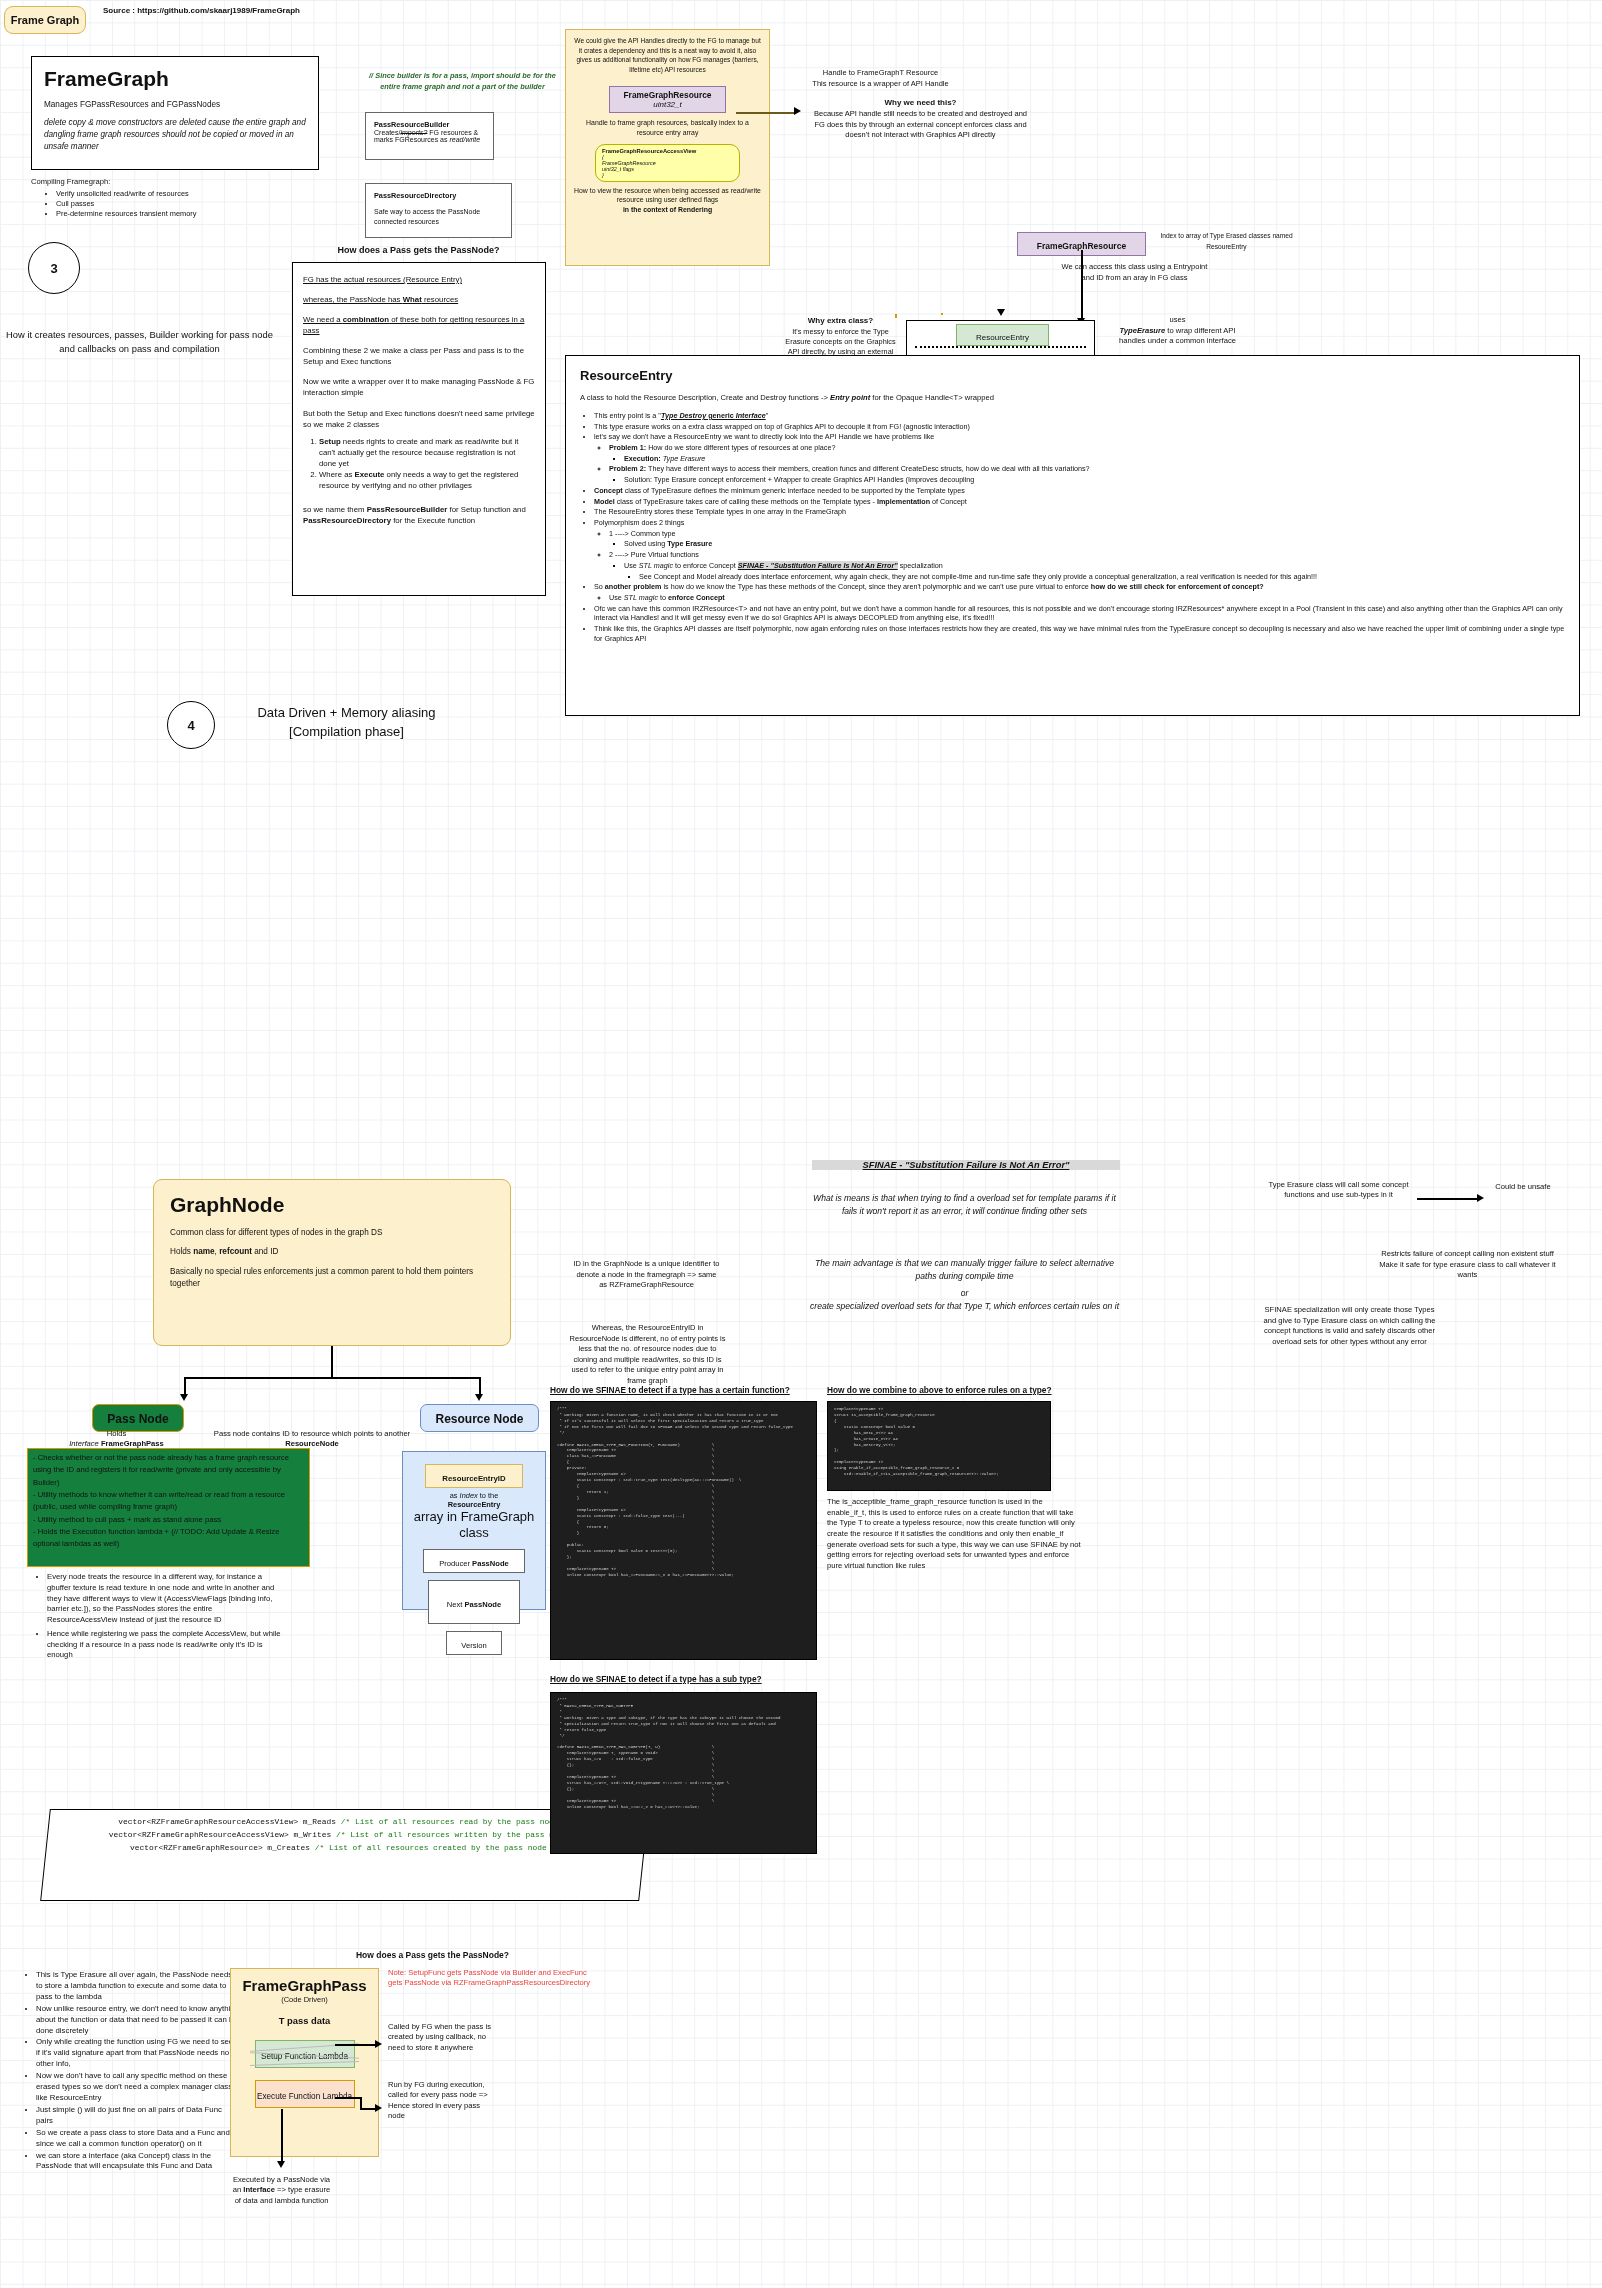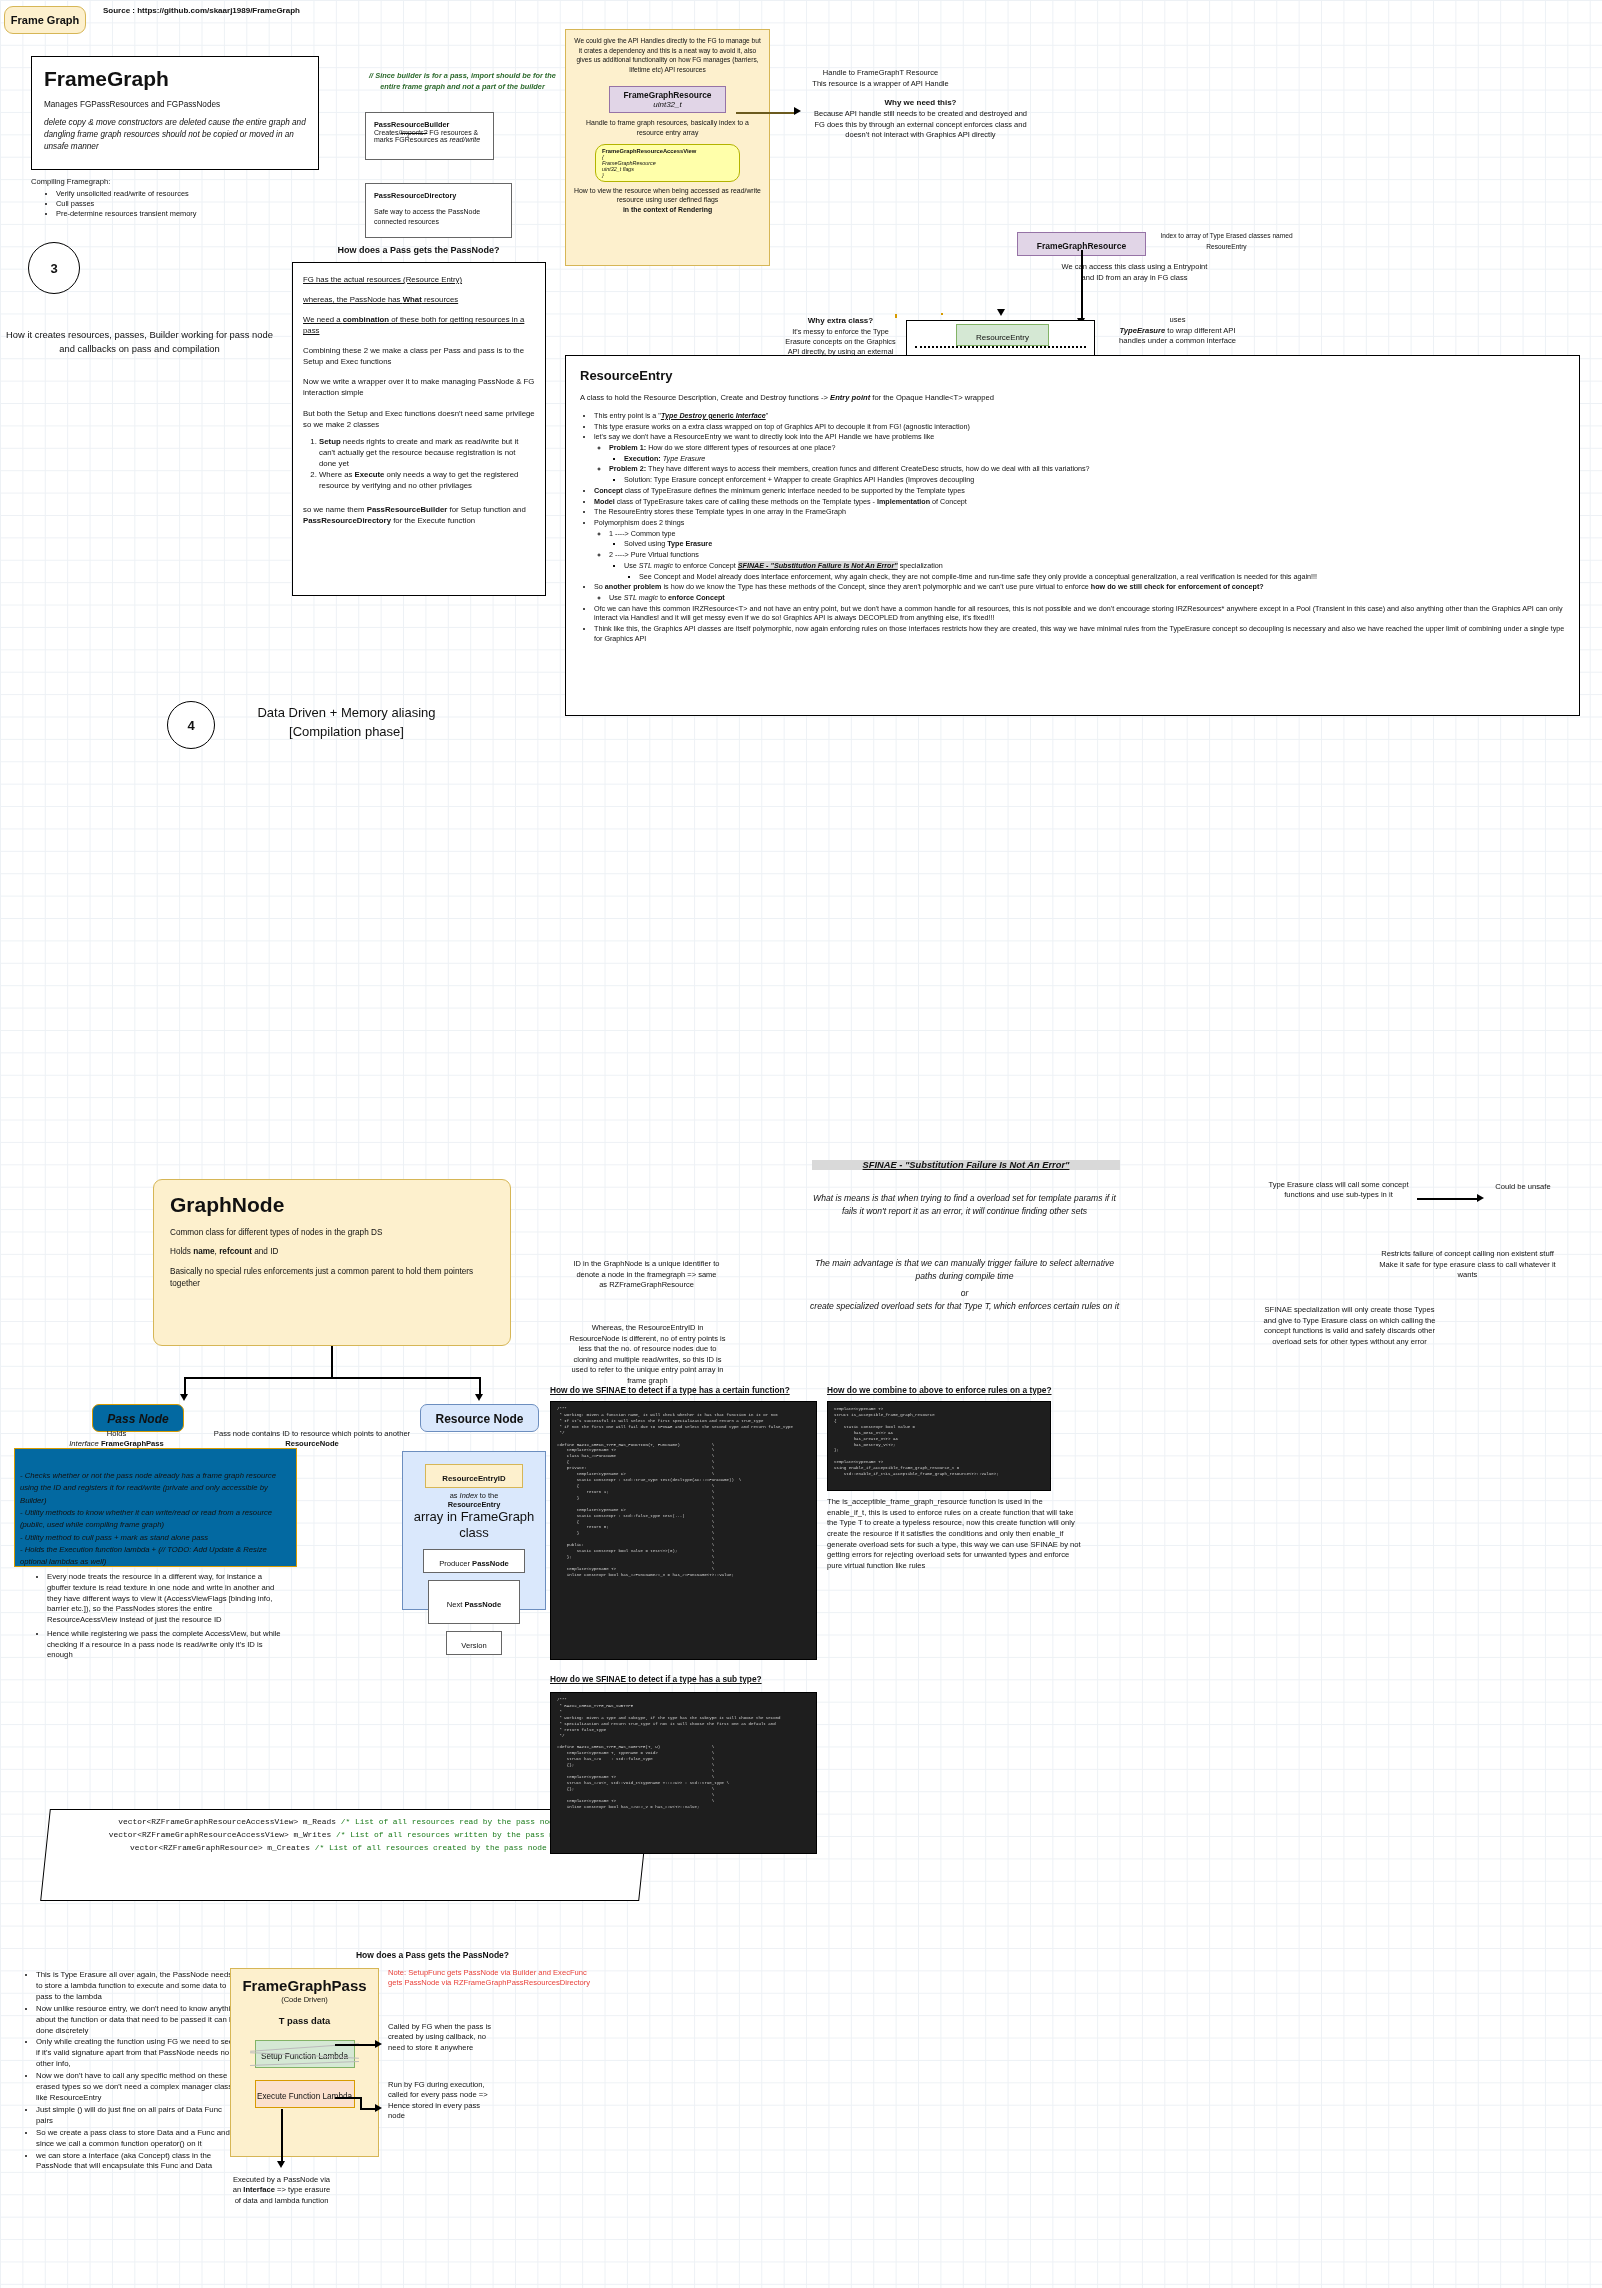--- a/index.html
+++ b/index.html
@@ -20,21 +20,21 @@
   .i{font-style:italic;}
   .u{text-decoration:underline;}
   .mono{font-family:"Liberation Mono", monospace;}
 
   
   .box{border:1.5px solid #000;background:#fff;}
   .yellowbox{background:#fdf0cd;border:1.5px solid #d6b656;}
   .yellowbox-round{background:#fdf0cd;border:1.5px solid #d6b656;border-radius:9px;}
   .purplebox{background:#e1d5e7;border:1.5px solid #9673a6;}
   .greenbox{background:#d5e8d4;border:1.5px solid #82b366;}
-  .orangebox{background:#0369a1;border:1.5px solid #d79b00;border-radius:7px;font-style:italic;}
+  .orangebox{background:#15803d;border:1.5px solid #d79b00;border-radius:7px;}
   .bluebox{background:#dae8fc;border:1.5px solid #6c8ebf;border-radius:7px;}
   .bluebox-sq{background:#dae8fc;border:1.5px solid #6c8ebf;}
   .peachbox{background:#fbe0cd;border:1.5px solid #d79b00;}
   .ylbox-sharp{background:#ffffaa;border:1.5px solid #b3b300;border-radius:10px;}
   .whitebox{background:#fff;border:1.5px solid #666;}
 
   .code{background:#1e1e1e;color:#d4d4d4;font-family:"Liberation Mono",monospace;font-size:4.1px;line-height:1.45;padding:5px 6px;border:1px solid #000;overflow:hidden;white-space:pre;}
 
   ul.bul{margin:0;padding-left:14px;}
   ul.bul li{margin:0 0 1px 0;}
@@ -244,21 +244,21 @@
 </div>
 
 <div class="abs ctr" style="left:22px;top:1429px;width:189px;font-size:7.6px;line-height:1.35;">
   <div>Holds</div>
   <div><span class="i">Interface</span><span class="b"> FrameGraphPass</span></div>
 </div>
 <div class="abs ctr" style="left:205px;top:1429px;width:214px;font-size:7.6px;line-height:1.35;">
   <span>Pass node contains ID to resource which points to another </span><span class="b">ResourceNode</span>
 </div>
 
-<div class="abs orangebox" style="left:14px;top:1448px;width:283px;height:119px;border-radius:0;padding:21px 5px;font-size:7.7px;line-height:1.6;white-space:pre-line;">- Checks whether or not the pass node already has a frame graph resource using the ID and registers it for read/write (private and only accessible by Builder)
+<div class="abs orangebox" style="left:27px;top:1448px;width:283px;height:119px;border-radius:0;padding:3px 5px;font-size:7.7px;line-height:1.6;white-space:pre-line;">- Checks whether or not the pass node already has a frame graph resource using the ID and registers it for read/write (private and only accessible by Builder)
 - Utility methods to know whether it can write/read or read from a resource (public, used while compiling frame graph)
 - Utility method to cull pass + mark as stand alone pass
 - Holds the Execution function lambda + (// TODO: Add Update &amp; Resize optional lambdas as well)</div>
 
 <ul class="abs bul" style="left:33px;top:1572px;width:251px;font-size:7.7px;line-height:1.4;list-style-type:disc;">
   <li style="margin-bottom:3px;">Every node treats the resource in a different way, for instance a gbuffer texture is read texture in one node and write in another and they have different ways to view it (AccessViewFlags [binding info, barrier etc.]), so the PassNodes stores the entire ResourceAcessView instead of just the resource ID</li>
   <li>Hence while registering we pass the complete AccessView, but while checking if a resource in a pass node is read/write only it's ID is enough</li>
 </ul>
 
 <div class="abs bluebox-sq" style="left:402px;top:1451px;width:144px;height:159px;padding:8px 8px;">

